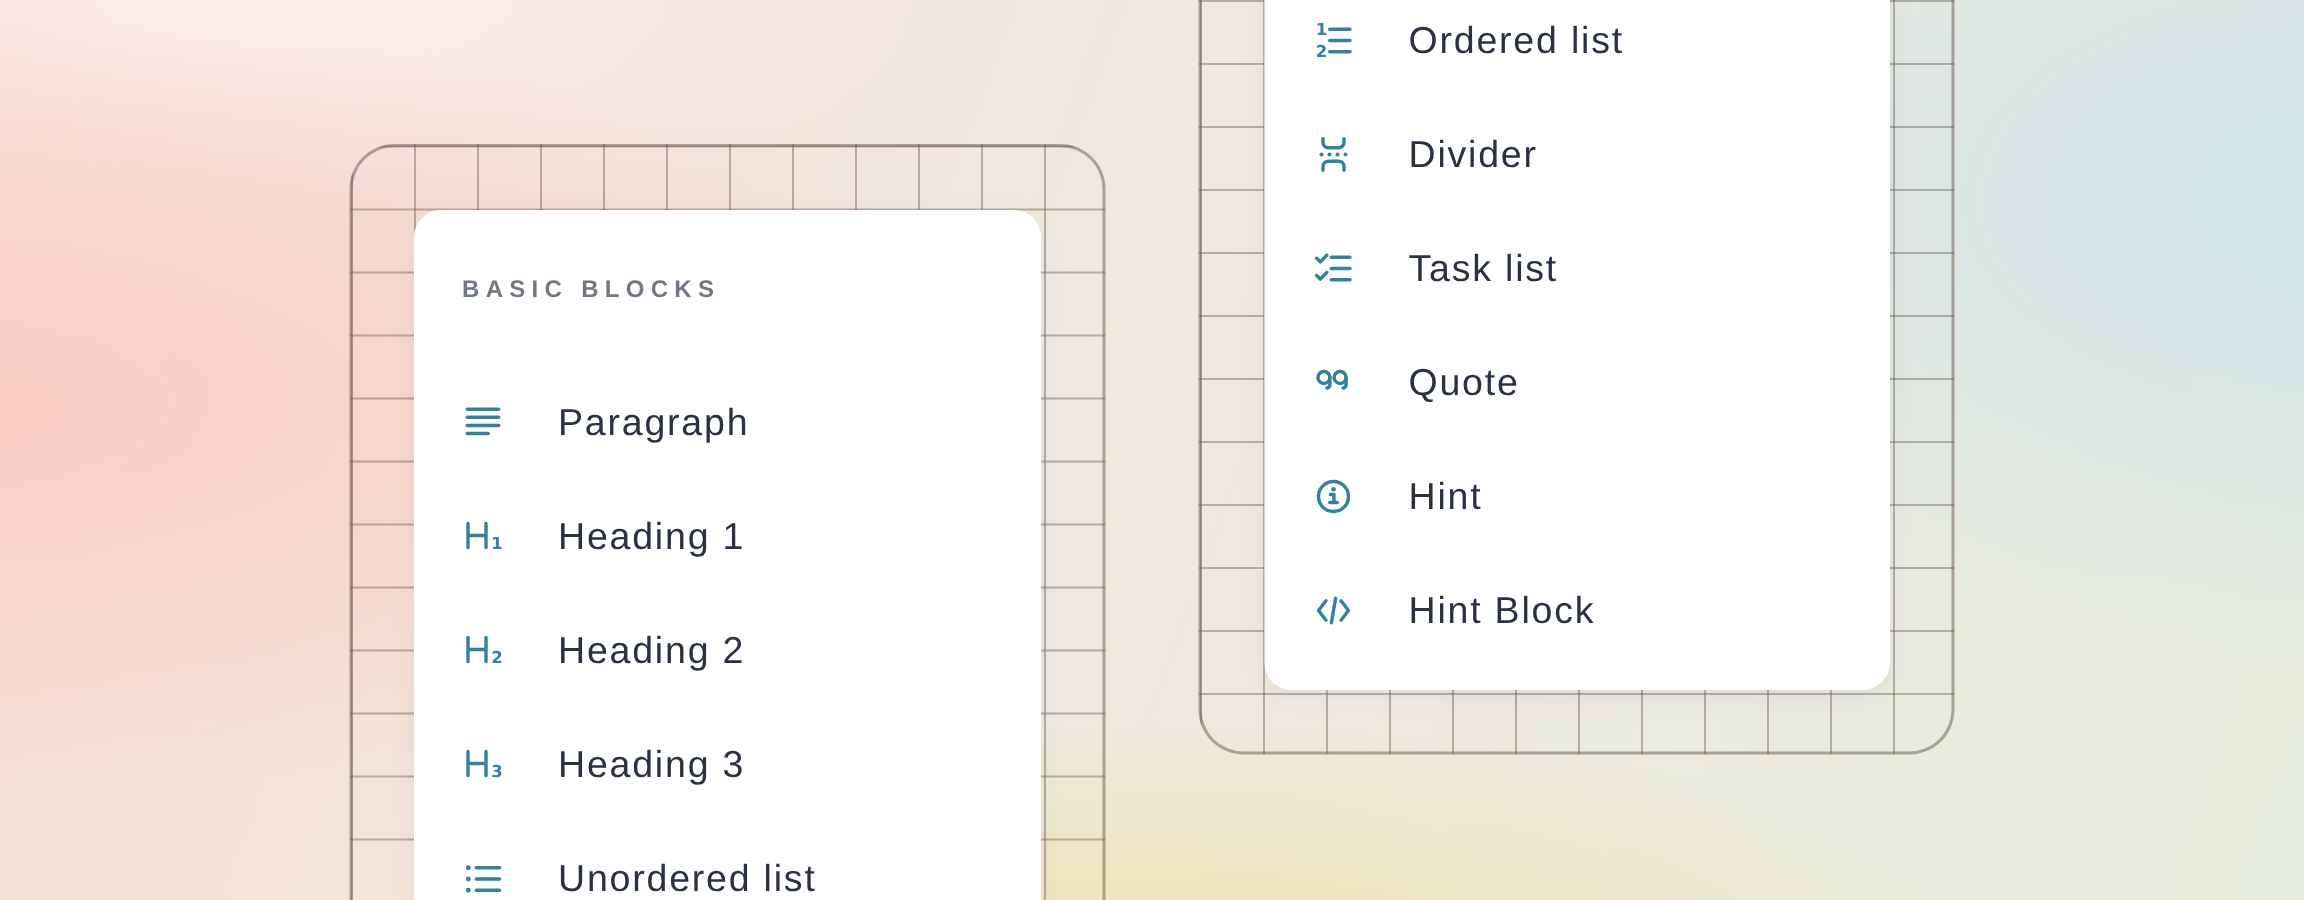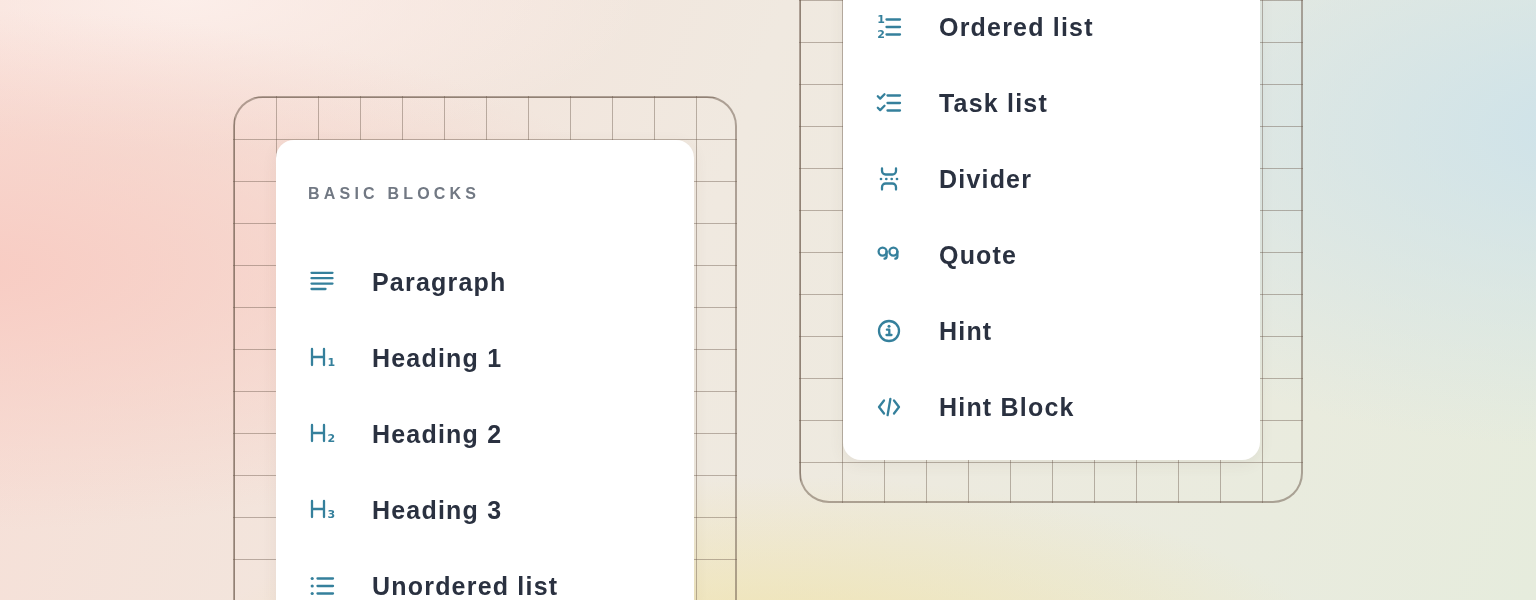--- a/index.html
+++ b/index.html
@@ -53,21 +53,21 @@
   }
   .menu-icon {
     width:28px; height:28px;
     flex:none;
     margin-right:36px;
     display:block;
   }
   .menu-icon svg { display:block; width:28px; height:28px; }
   .menu-label {
     font-size:25px;
-    font-weight:bold;
+    font-weight:normal;
     letter-spacing:1.2px;
     color:#2A3140;
     white-space:nowrap;
   }
   .tl { stroke:#35809C; stroke-width:2.3; fill:none; stroke-linecap:round; stroke-linejoin:round; }
   .tf { fill:#35809C; stroke:none; }
   .tdigit {
     fill:#35809C;
     font-family:"DejaVu Sans", sans-serif;
     font-weight:bold;
@@ -144,44 +144,44 @@
         <text class="tdigit" x="2.2" y="25">2</text>
         <path class="tl" d="M11.5 6.5H25M11.5 14H25M11.5 21.5H25"></path>
       </svg>
     </span>
     <span class="menu-label">Ordered list</span>
   </div>
 
   <div class="menu-item">
     <span class="menu-icon">
       <svg viewBox="0 0 28 28">
-        <path class="tl" d="M2.8 7.2l2.4 2.4 4.3-4.4M2.8 18.7l2.4 2.4 4.3-4.4"></path>
-        <path class="tl" d="M12.5 6.5H25M12.5 14H25M12.5 21.5H25"></path>
-      </svg>
-    </span>
-    <span class="menu-label">Task list</span>
-  </div>
-
-  <div class="menu-item">
-    <span class="menu-icon">
-      <svg viewBox="0 0 28 28">
         <path class="tl" d="M7 3.5v2.4a3.6 3.6 0 0 0 3.6 3.6h6.8A3.6 3.6 0 0 0 21 5.9V3.5"></path>
         <path class="tl" d="M7 24.5v-2.4a3.6 3.6 0 0 1 3.6-3.6h6.8a3.6 3.6 0 0 1 3.6 3.6v2.4"></path>
         <circle class="tf" cx="6" cy="14" r="1.35"></circle>
           <circle class="tf" cx="11.3" cy="14" r="1.35"></circle>
           <circle class="tf" cx="16.7" cy="14" r="1.35"></circle>
           <circle class="tf" cx="22" cy="14" r="1.35"></circle>
       </svg>
     </span>
     <span class="menu-label">Divider</span>
   </div>
 
   <div class="menu-item">
     <span class="menu-icon">
       <svg viewBox="0 0 28 28">
+        <path class="tl" d="M2.8 7.2l2.4 2.4 4.3-4.4M2.8 18.7l2.4 2.4 4.3-4.4"></path>
+        <path class="tl" d="M12.5 6.5H25M12.5 14H25M12.5 21.5H25"></path>
+      </svg>
+    </span>
+    <span class="menu-label">Task list</span>
+  </div>
+
+  <div class="menu-item">
+    <span class="menu-icon">
+      <svg viewBox="0 0 28 28">
         <circle class="tl" cx="7.6" cy="10.6" r="4" stroke-width="2.2"></circle>
         <path class="tl" stroke-width="2.2" d="M11.6 10.6v4.7c0 1.5-.8 2.2-2 2.4"></path>
         <circle class="tl" cx="18.4" cy="10.6" r="4" stroke-width="2.2"></circle>
         <path class="tl" stroke-width="2.2" d="M22.4 10.6v4.7c0 1.5-.8 2.2-2 2.4"></path>
       </svg>
     </span>
     <span class="menu-label">Quote</span>
   </div>
 
   <div class="menu-item">

